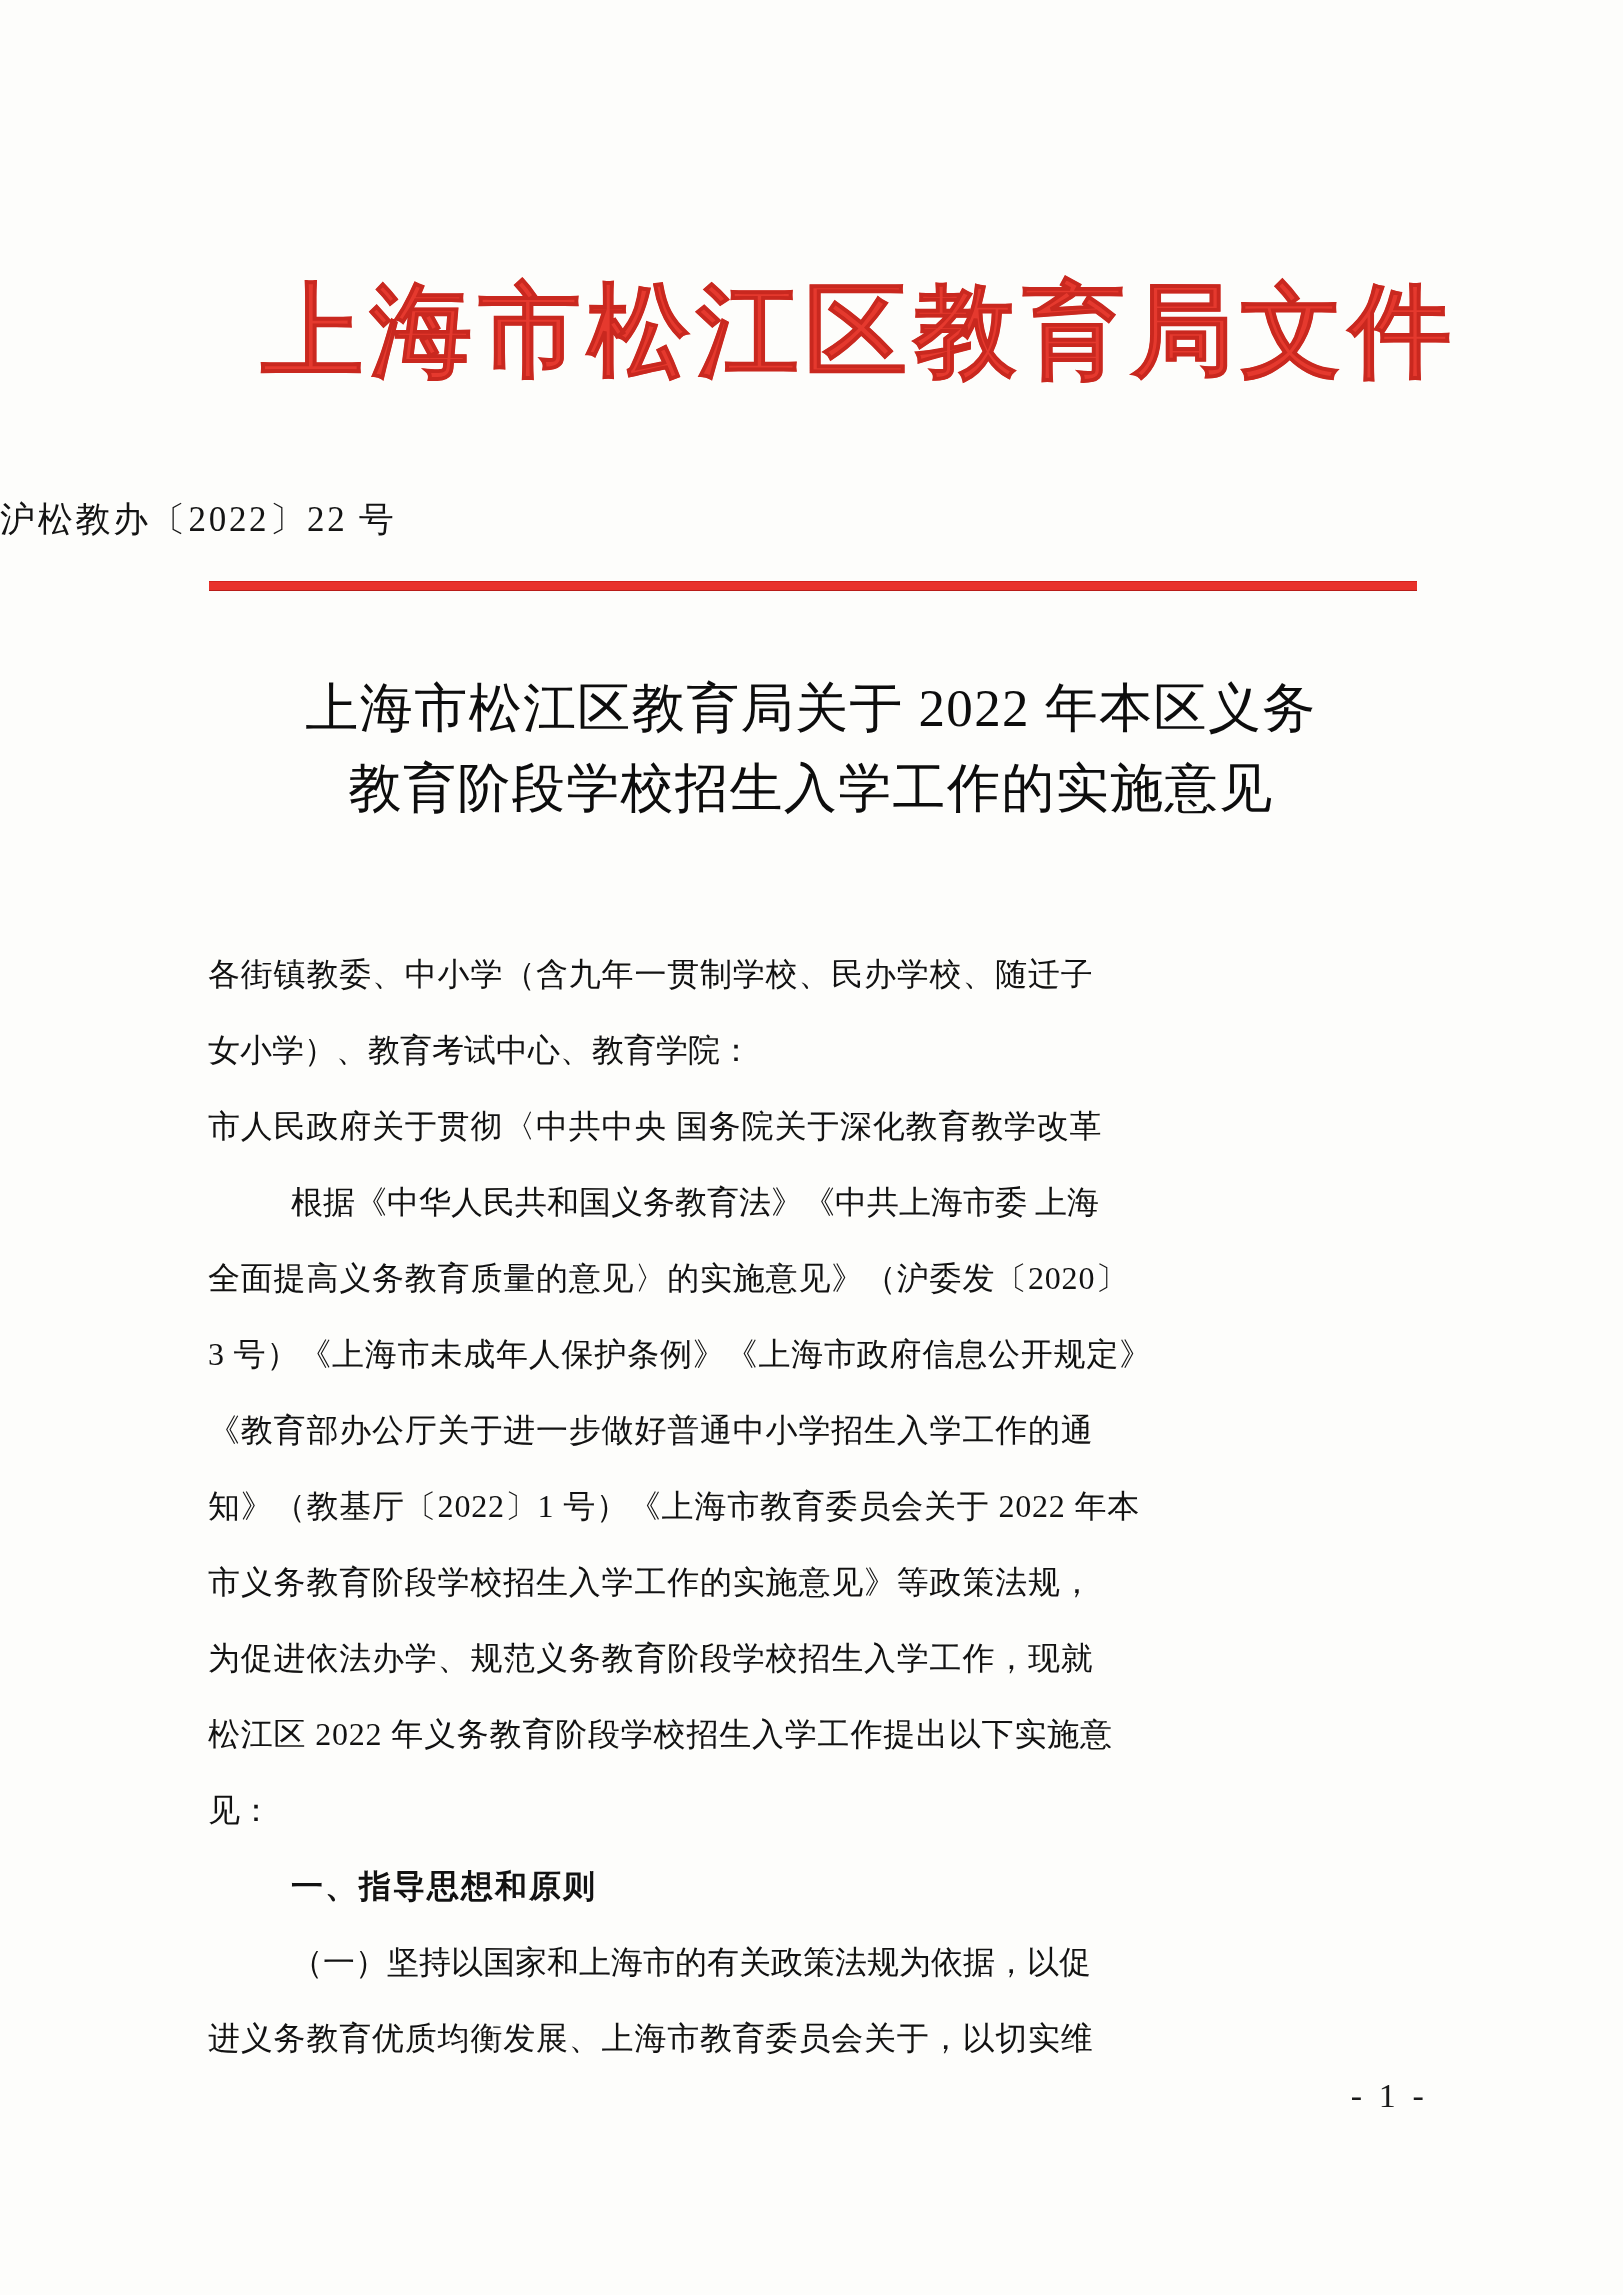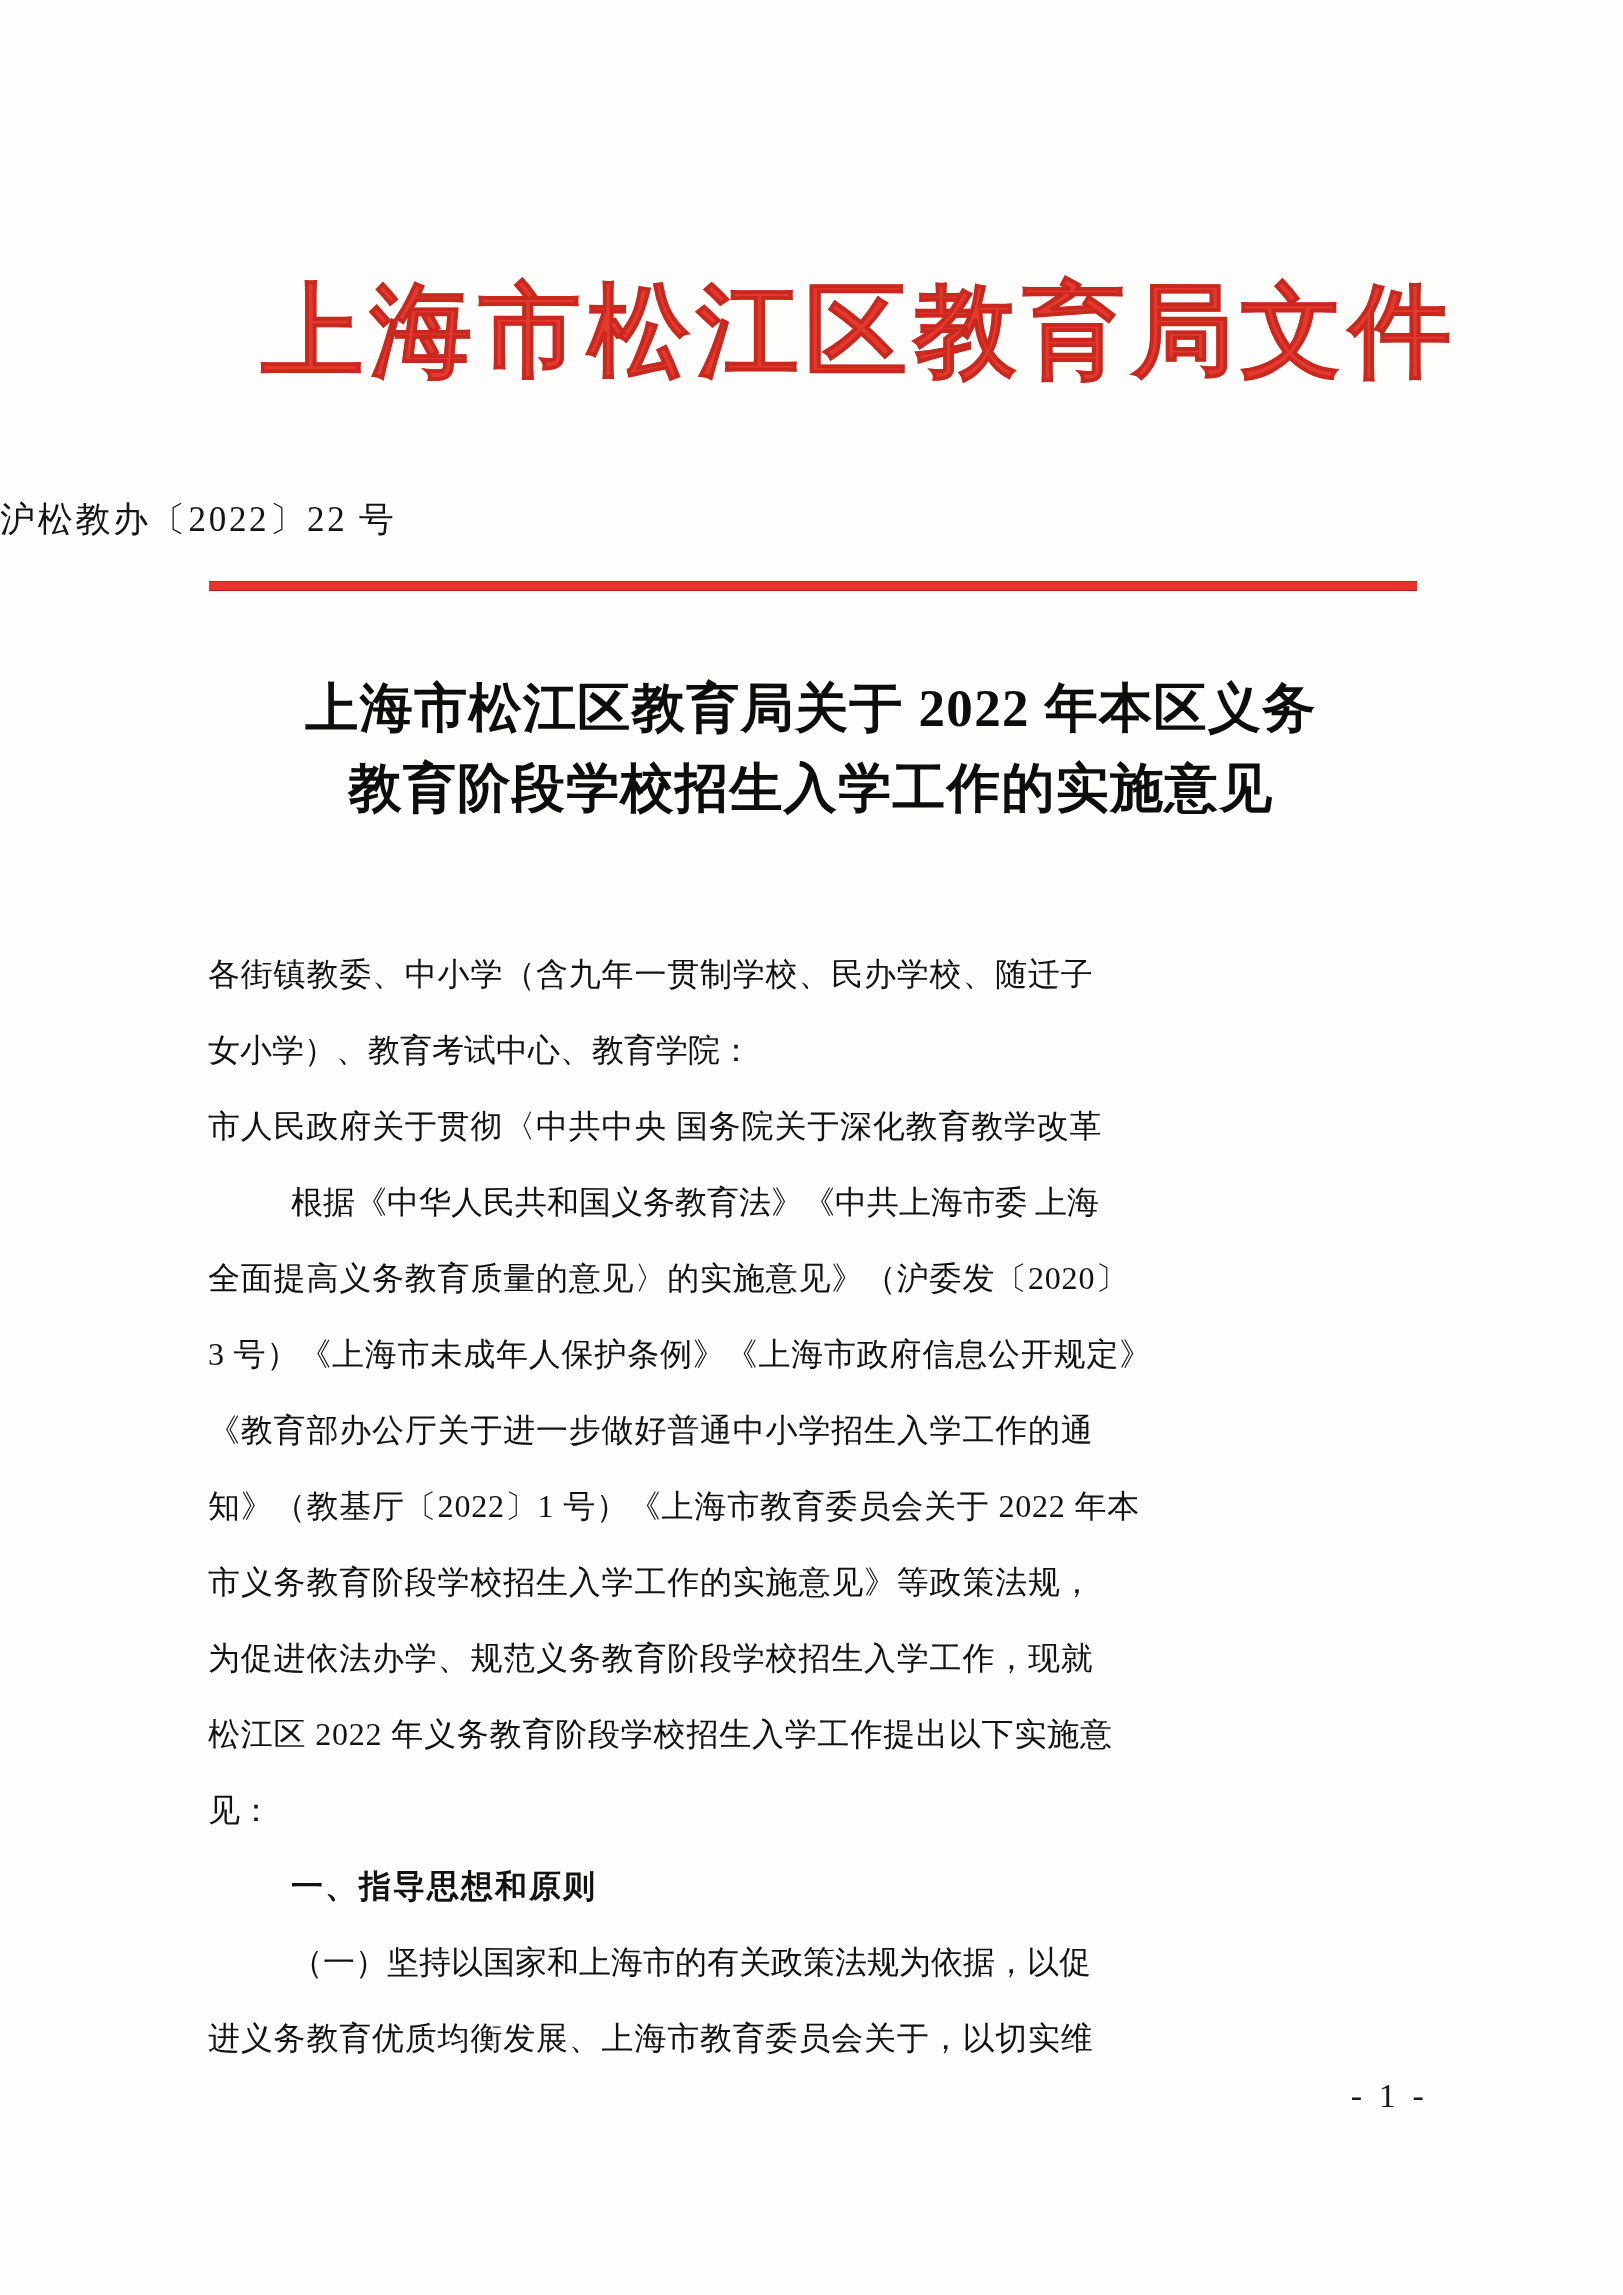--- a/index.html
+++ b/index.html
@@ -63,21 +63,21 @@
   }
 
   
   .doc-title {
     position: absolute;
     left: 170px;
     top: 668px;
     width: 1282px;
     text-align: center;
     font-family: "Liberation Serif", "DejaVu Serif", serif;
-    font-weight: bold;
+    font-weight: normal;
     font-size: 53px;
     line-height: 80px;
     letter-spacing: 1.4px;
     color: #0d0d0d;
   }
   .doc-title .tline { display: block; white-space: nowrap; }
 
   
   .body-block {
     position: absolute;

